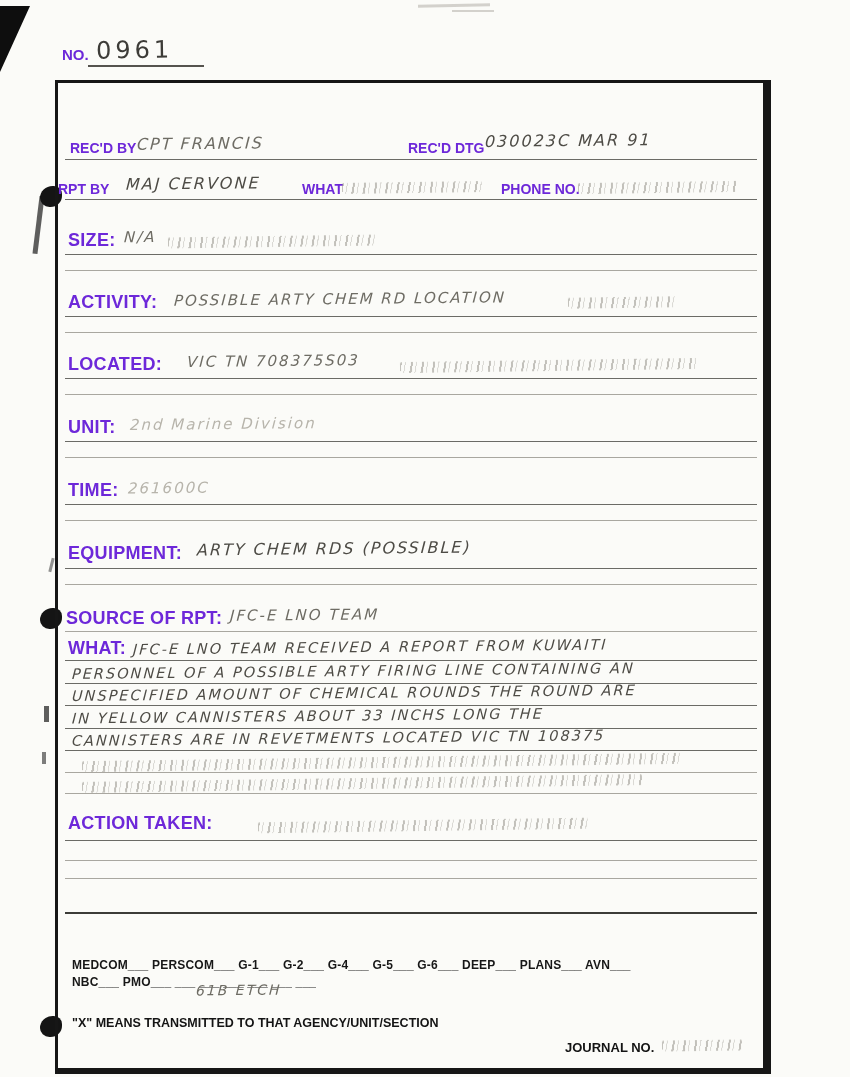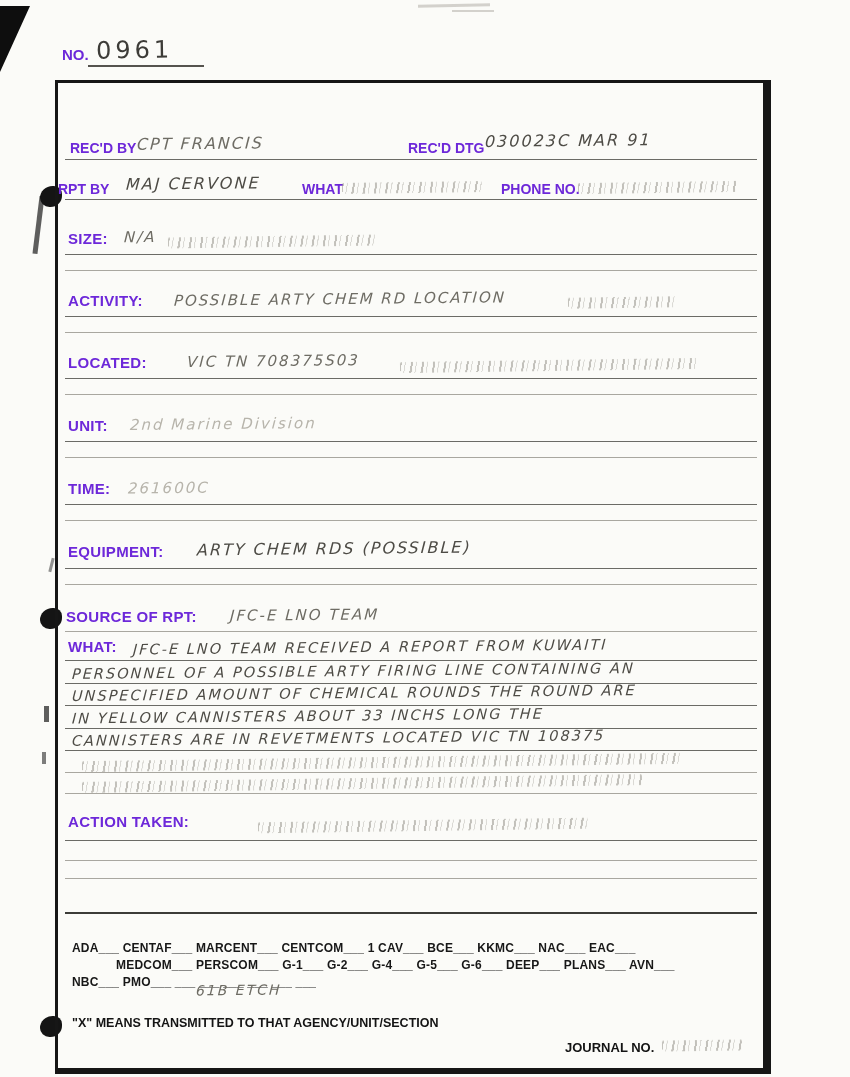--- a/index.html
+++ b/index.html
@@ -18,21 +18,21 @@
   
   .box { position:absolute; left:55px; top:80px; width:705px; height:985px;
     border:3px solid #161616; border-right-width:8px; border-bottom-width:6px;
     background:transparent; }
   .titlebar { position:absolute; left:58px; top:83px; width:699px; height:37px;
     border-bottom:3px solid #161616; display:flex; align-items:center; justify-content:center; }
   .title { font-size:21px; font-weight:bold; letter-spacing:.5px; color:#101010; }
   
   .lbl { position:absolute; font-weight:bold; color:#6d28d9; white-space:nowrap; }
   .lbl-sm { font-size:14px; }
-  .lbl-lg { font-size:15px; letter-spacing:.3px; }
+  .lbl-lg { font-size:18px; letter-spacing:.3px; }
   
   .hand { position:absolute; font-family:"DejaVu Sans", sans-serif; font-style:italic;
     letter-spacing:2px; color:#4e4c46; white-space:nowrap;
     transform:rotate(-0.6deg) skewX(-4deg); }
   .hand-num { position:absolute; font-family:"DejaVu Sans", sans-serif;
     font-size:24px; letter-spacing:4px; color:#3d3c38; transform:rotate(-1deg); }
   .mid   { color:#6e6c64; }
   .faint { color:#b7b4ab; }
   
   .rline { position:absolute; left:65px; width:692px; height:0;
@@ -140,22 +140,21 @@
   <div class="scribble" style="left:82px; top:778px; width:560px;"></div>
   <div class="rline light" style="top:793px;"></div>
 
   <span class="lbl lbl-lg" style="left:68px; top:813px;">ACTION TAKEN:</span>
   <div class="scribble" style="left:258px; top:820px; width:330px;"></div>
   <div class="rline" style="top:840px;"></div>
   <div class="rline light" style="top:860px;"></div>
   <div class="rline light" style="top:878px;"></div>
 
   <div class="rline dark" style="top:912px;"></div>
-  <span class="dist" style="left:72px; top:941px;">ADA___ CENTAF___ MARCENT___ CENTCOM___ 1 CAV___ BCE___ KKMC___ NAC___ EAC___</span>
-  <span class="dist" style="left:72px; top:958px;margin-left:44px;">MEDCOM___ PERSCOM___ G-1___ G-2___ G-4___ G-5___ G-6___ DEEP___ PLANS___ AVN___</span>
+  <span class="dist" style="left:72px; top:958px;">MEDCOM___ PERSCOM___ G-1___ G-2___ G-4___ G-5___ G-6___ DEEP___ PLANS___ AVN___</span>
   <span class="dist" style="left:72px; top:975px;">NBC___ PMO___ ___ ___ ___ ___ ___ ___</span>
   <span class="hand mid" style="left:196px; top:982px; font-size:14px;">61B ETCH</span>
 
   <span class="foot" style="left:72px; top:1016px;">"X" MEANS TRANSMITTED TO THAT AGENCY/UNIT/SECTION</span>
   <span class="foot" style="left:565px; top:1040px; font-size:13px;">JOURNAL NO.</span>
   <div class="scribble" style="left:662px; top:1040px; width:80px;"></div>
 
 </div>
 
 </body></html>

